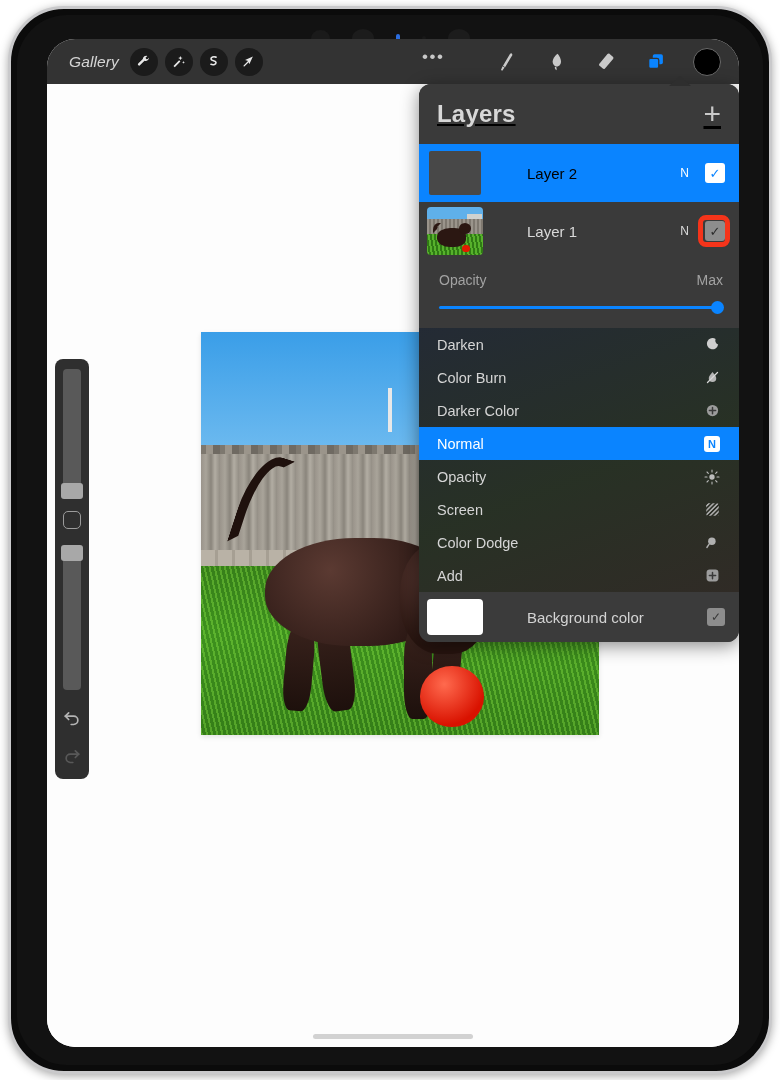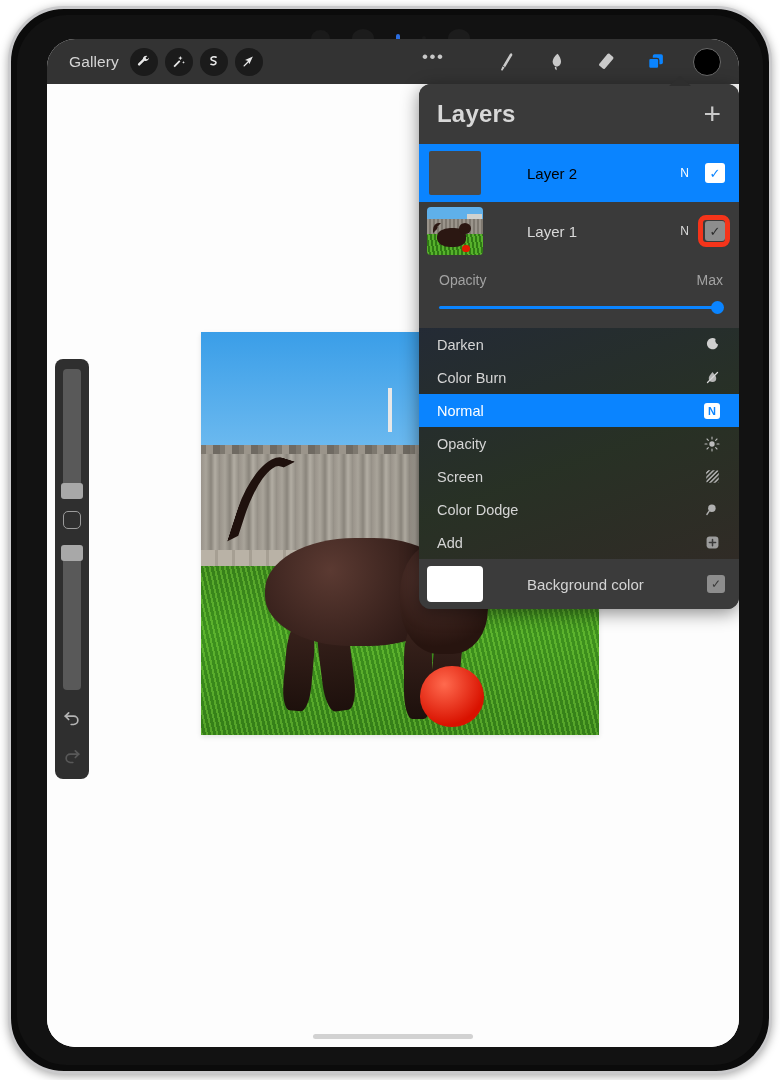--- a/index.html
+++ b/index.html
@@ -42,21 +42,21 @@
   .sensor-led { width: 4px; height: 9px; border-radius: 2px; background: #2b6de0; }
   .sensor-tiny { width: 4px; height: 4px; border-radius: 50%; background: #181818; }
 
   
   #top-toolbar {
     position: absolute; left: 0; top: 0; width: 100%; height: 45px;
     background: #333333;
     display: flex; align-items: center;
     z-index: 20;
   }
-  #toolbar-left { display: flex; align-items: center; gap: 7px; padding-left: 18px; }
+  #toolbar-left { display: flex; align-items: center; gap: 7px; padding-left: 18px; font-style: italic; }
   #gallery-btn {
     color: #d5d5d5; font-size: 15.5px; letter-spacing: .1px;
     padding: 3px 4px;
   }
   .round-tool {
     width: 28px; height: 28px; border-radius: 50%;
     background: #1b1b1b;
     display: flex; align-items: center; justify-content: center;
     color: #e6e6e6;
   }
@@ -228,21 +228,21 @@
   #panel-arrow {
     position: absolute; left: 622px; top: 37px;
     width: 0; height: 0;
     border-left: 11px solid transparent;
     border-right: 11px solid transparent;
     border-bottom: 10px solid #2e2e2e;
     z-index: 31;
   }
   #panel-header {
     height: 60px; display: flex; align-items: center;
-    padding: 0 18px 0 18px; background: #3a3a3a;
+    padding: 0 18px 0 18px; background: #3a3a3a; text-decoration: underline;
   }
   #panel-title { color: #d8d8d8; font-size: 24px; font-weight: bold; letter-spacing: .2px; }
   #add-layer-btn { margin-left: auto; color: #c9c9c9; font-size: 30px; font-weight: 300; line-height: 26px; }
 
   .layer-row {
     height: 58px; display: flex; align-items: center;
     padding: 0 14px 0 0; background: #3a3a3a;
     position: relative;
   }
   .layer-row.selected { background: #0a84ff; }
@@ -535,20 +535,29 @@
           <div class="blend-label">Color Burn</div>
           <div class="blend-icon">
             <svg width="15" height="15" viewBox="0 0 24 24">
               <path d="M12 3c3 4 6 6.5 6 10a6 6 0 0 1-12 0c0-3.5 3-6 6-10z" fill="#b6b6b6"></path>
               <path d="M4 20L20 4" stroke="#d8d8d8" stroke-width="2" stroke-linecap="round"></path>
             </svg>
           </div>
         </div>
 
 
+        <div class="blend-row">
+          <div class="blend-label">Darker Color</div>
+          <div class="blend-icon">
+            <svg width="15" height="15" viewBox="0 0 24 24">
+              <circle cx="12" cy="12" r="9" fill="#9c9c9c"></circle>
+              <path d="M12 7v10M7 12h10" stroke="#3a3a3a" stroke-width="2.4" stroke-linecap="round"></path>
+            </svg>
+          </div>
+        </div>
 
         <div class="blend-row active">
           <div class="blend-label">Normal</div>
           <div class="blend-icon">
             <div class="n-badge">N</div>
           </div>
         </div>
 
         <div class="blend-row">
           <div class="blend-label">Opacity</div>

